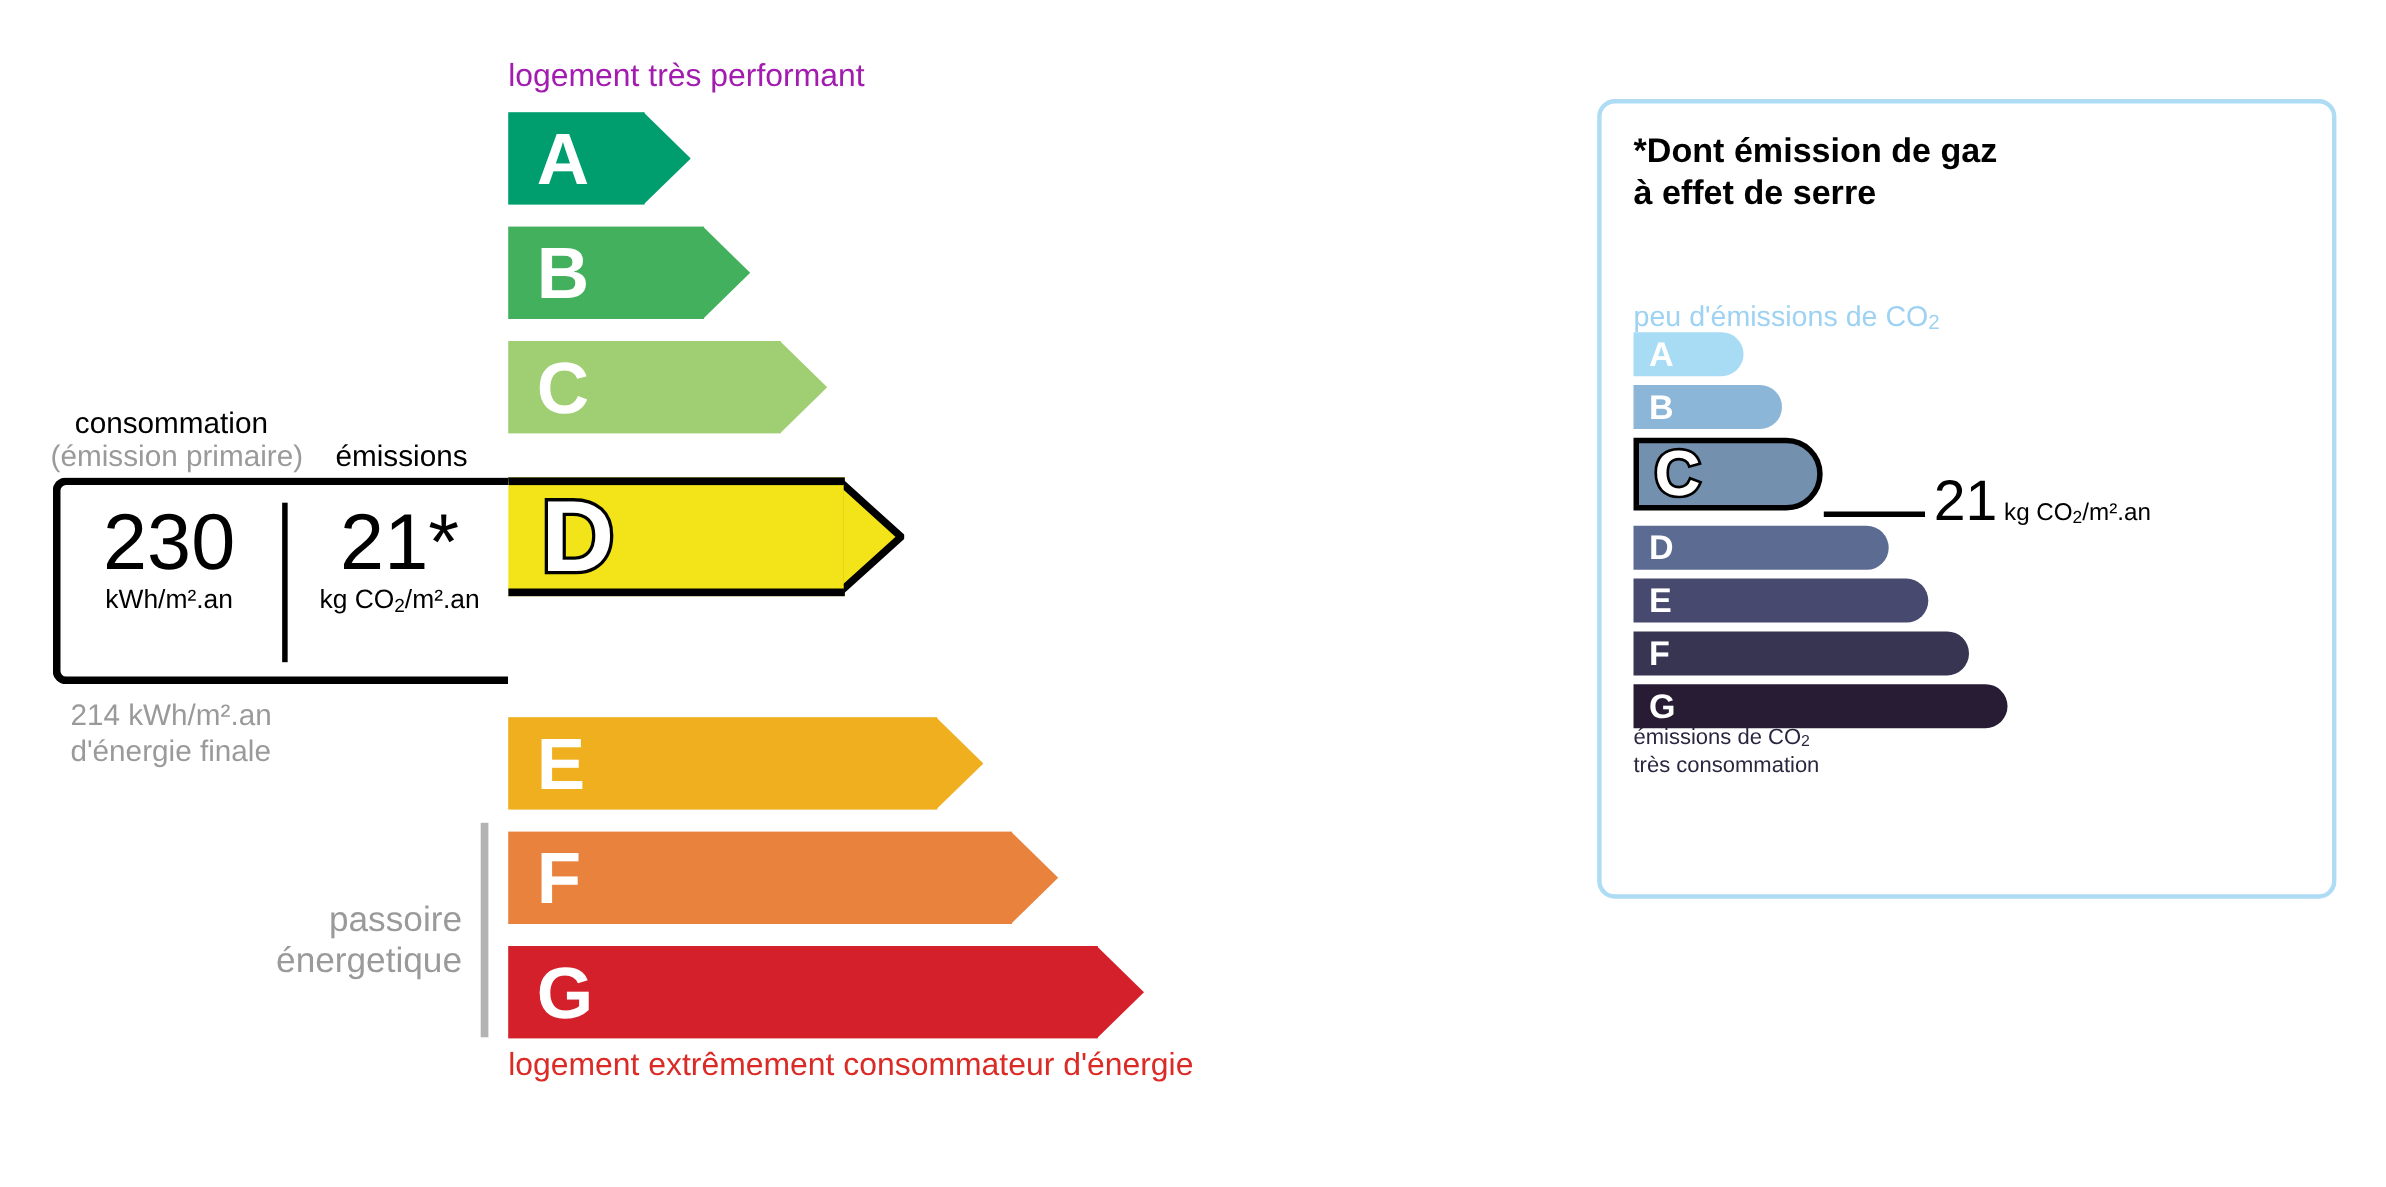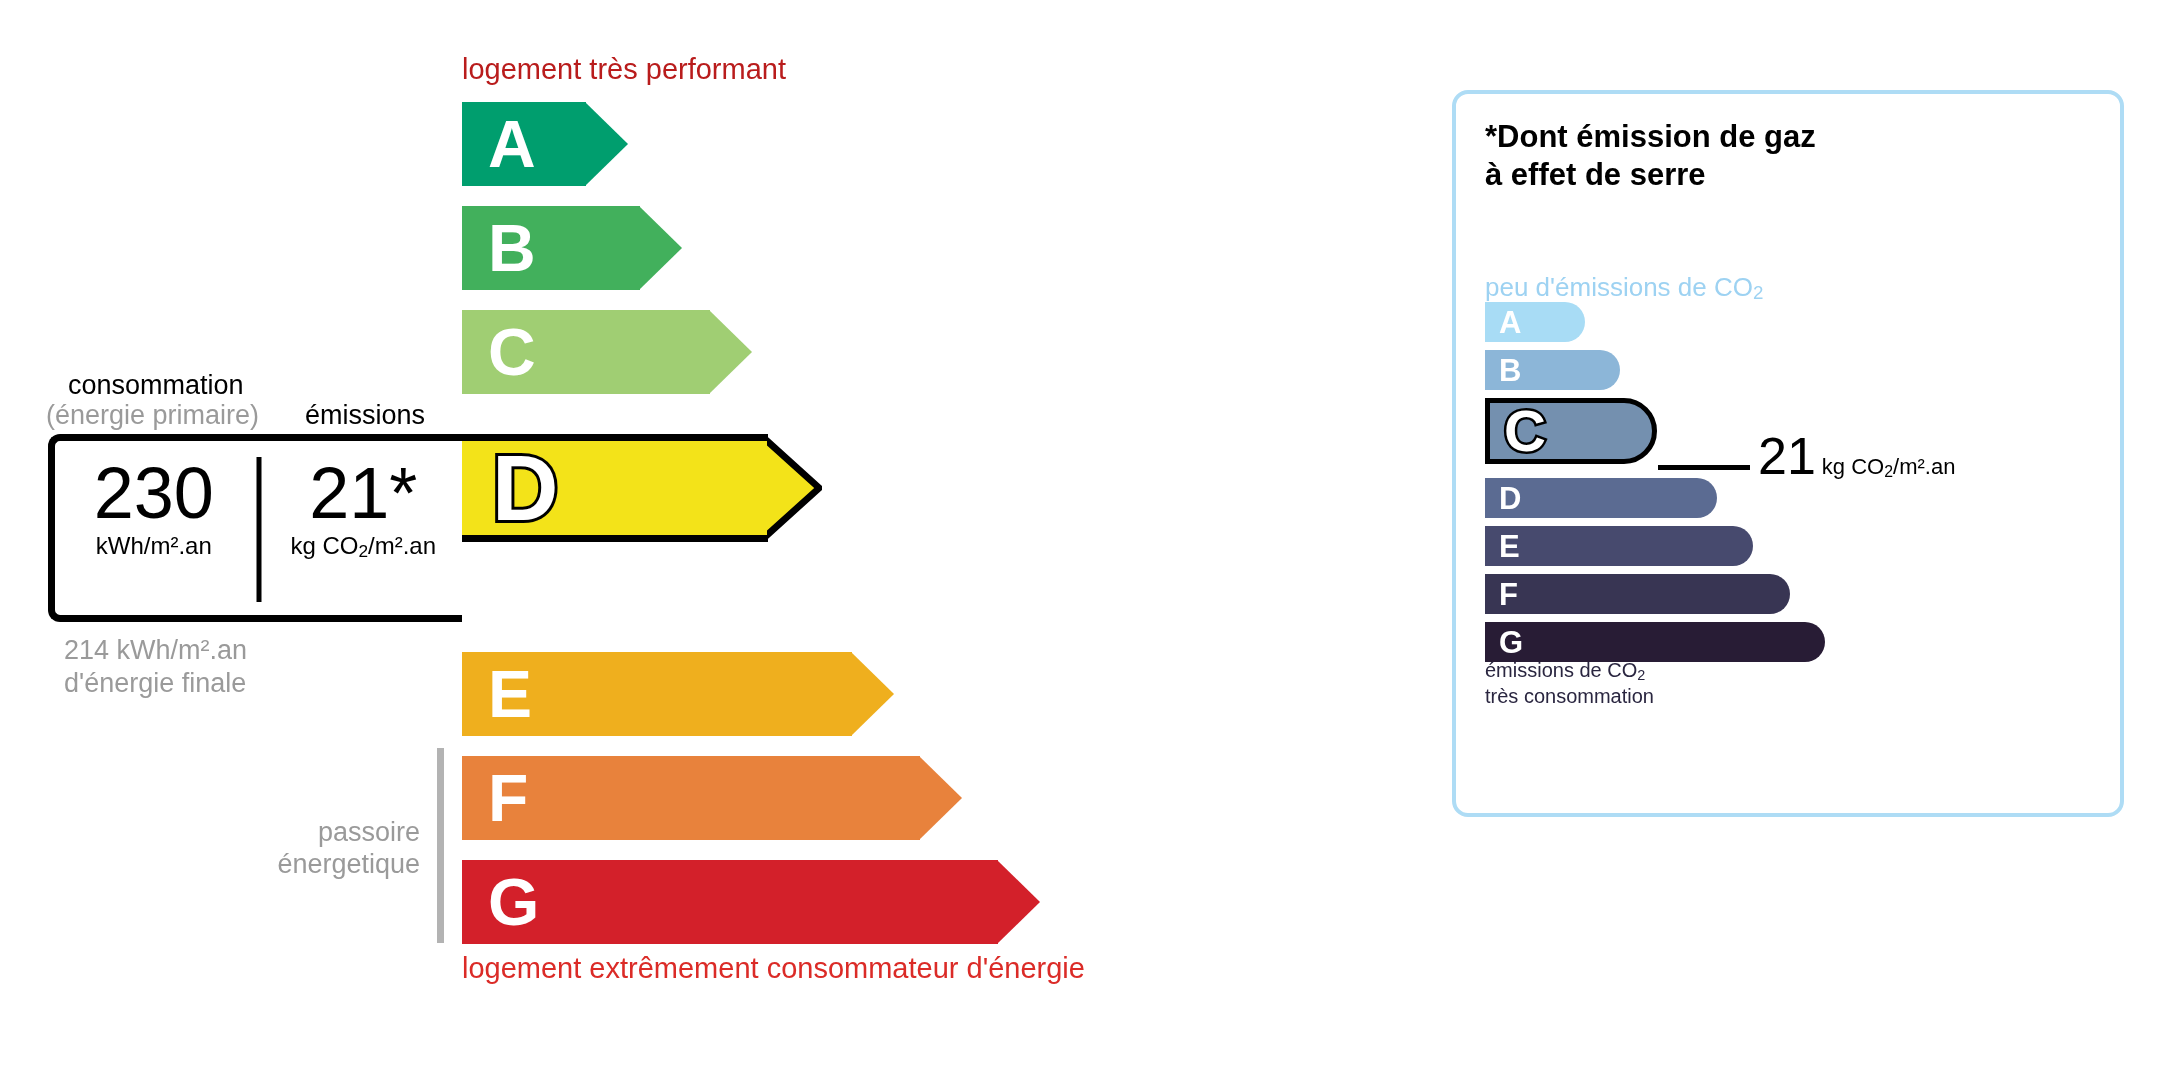--- a/index.html
+++ b/index.html
@@ -19,21 +19,21 @@
   #dpe-panel {
     position: absolute;
     left: 0; top: 0;
     width: 1400px; height: 1079px;
   }
 
   .top-caption {
     position: absolute;
     left: 462px; top: 53px;
     font-size: 29px;
-    color: #b91c1c;
+    color: #a21caf;
     white-space: nowrap;
   }
   .bottom-caption {
     position: absolute;
     left: 462px; top: 952px;
     font-size: 29px;
     color: #DB2B27;
     white-space: nowrap;
   }
 
@@ -153,21 +153,21 @@
     color: #9A9A9A;
     line-height: 1.22;
   }
 
   
   #passoire-label {
     position: absolute;
     left: 240px; top: 816px;
     width: 180px;
     text-align: right;
-    font-size: 27px;
+    font-size: 32px;
     color: #9A9A9A;
     line-height: 1.2;
   }
   #passoire-bar {
     position: absolute;
     left: 437px; top: 748px;
     width: 7px; height: 195px;
     background: #B3B3B3;
   }
 
@@ -336,21 +336,21 @@
       <svg class="arrow-head" viewBox="0 0 43 84" preserveAspectRatio="none">
         <polygon points="0,0 43,42 0,84" fill="#D3202A"></polygon>
       </svg>
       <div class="arrow-letter">G</div>
     </div>
   </div>
 
   <div class="bottom-caption">logement extrêmement consommateur d'énergie</div>
 
   <div class="head-label" id="label-consommation">consommation</div>
-  <div class="head-label" id="label-energie-primaire">(énergie primaire)</div>
+  <div class="head-label" id="label-energie-primaire">(émission primaire)</div>
   <div class="head-label" id="label-emissions">émissions</div>
 
   <div id="value-box">
     <div class="value-cell">
       <div class="value-big">230</div>
       <div class="value-unit">kWh/m².an</div>
     </div>
     <div id="value-divider"></div>
     <div class="value-cell">
       <div class="value-big">21*</div>

